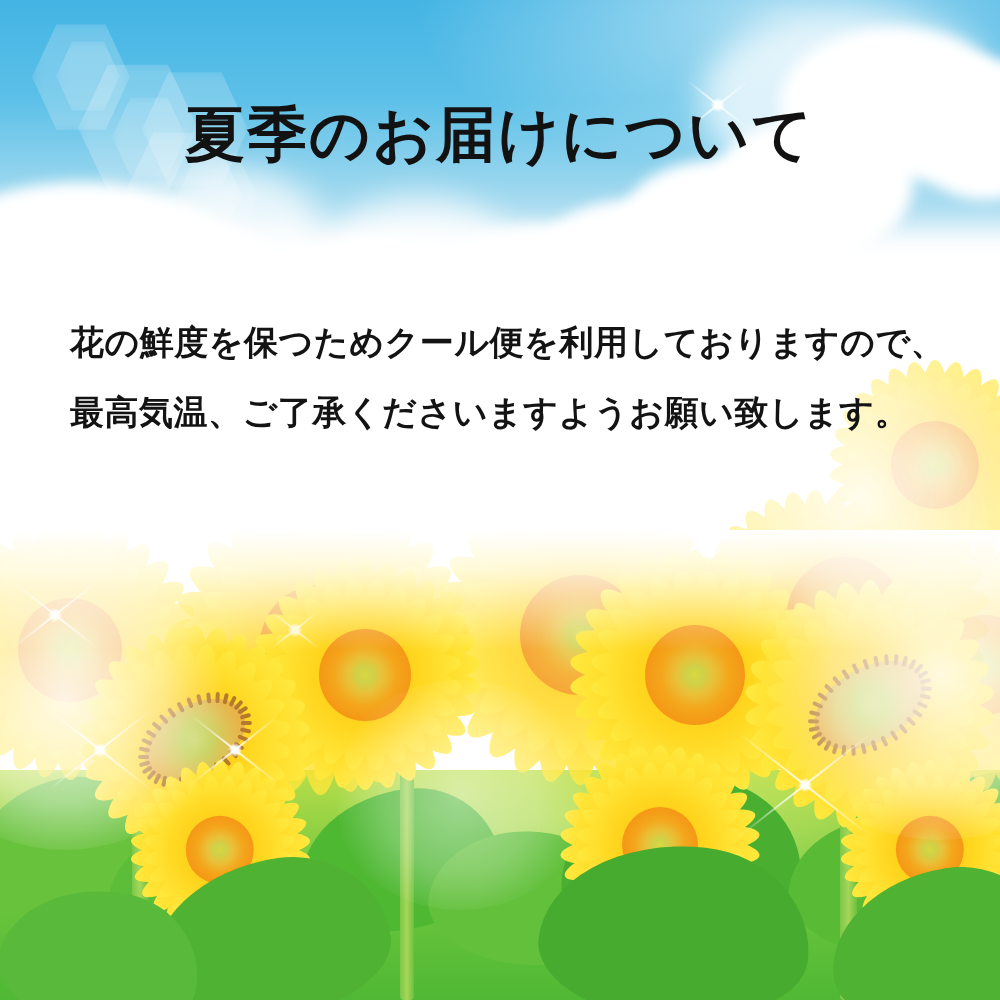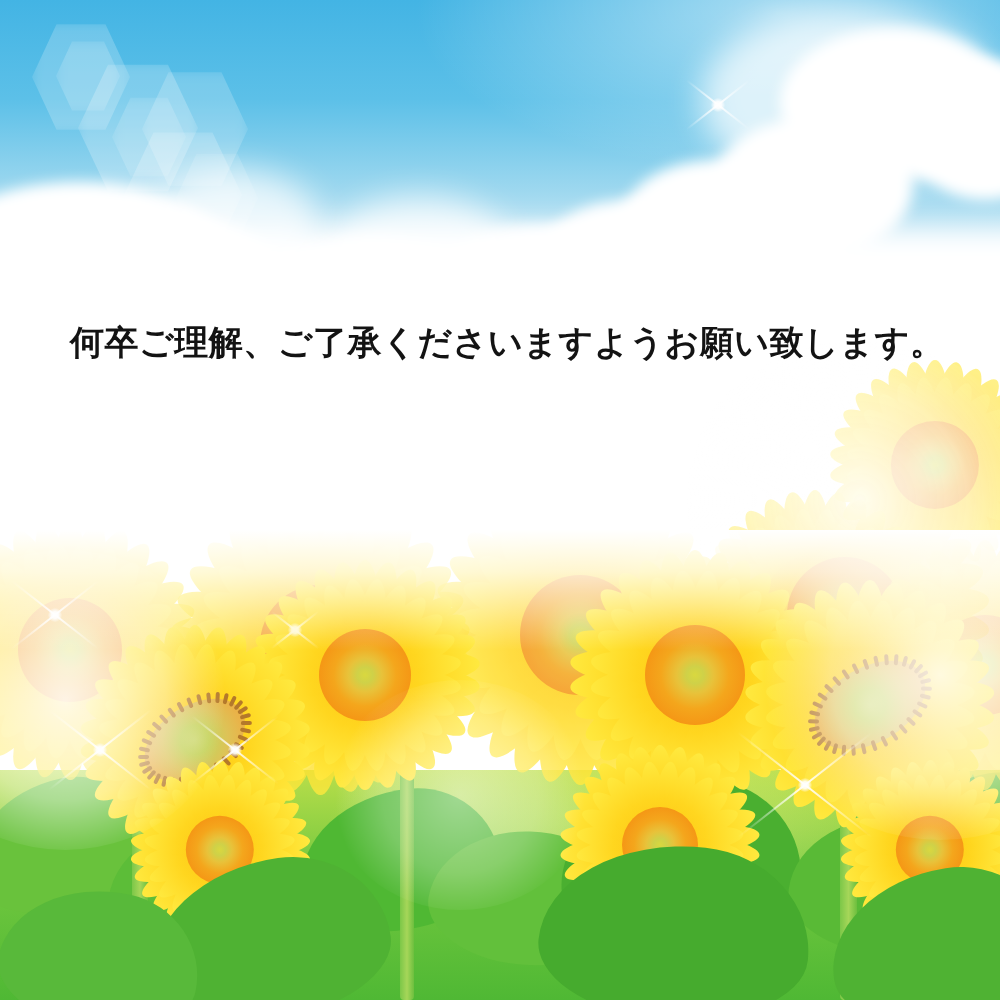--- a/index.html
+++ b/index.html
@@ -1157,18 +1157,20 @@
       <div class="core"></div>
     </div>
     <div class="sparkle" style="left:920px/1;top:30px;width:110px;height:110px;">
       <div class="ray r1"></div>
       <div class="ray r2"></div>
       <div class="core"></div>
     </div>
 
   </div>
 
+  <h1 class="title">夏季のお届けについて</h1>
 
   <div class="body-text">
-    <div class="body-line">何卒ご理解、ご了承くださいますようお願い致します。</div>
+    <div class="body-line">花の鮮度を保つためクール便を利用しておりますので、</div>
+    <div class="body-line">最高気温、ご了承くださいますようお願い致します。</div>
   </div>
 
 </div>
 
 </body></html>

